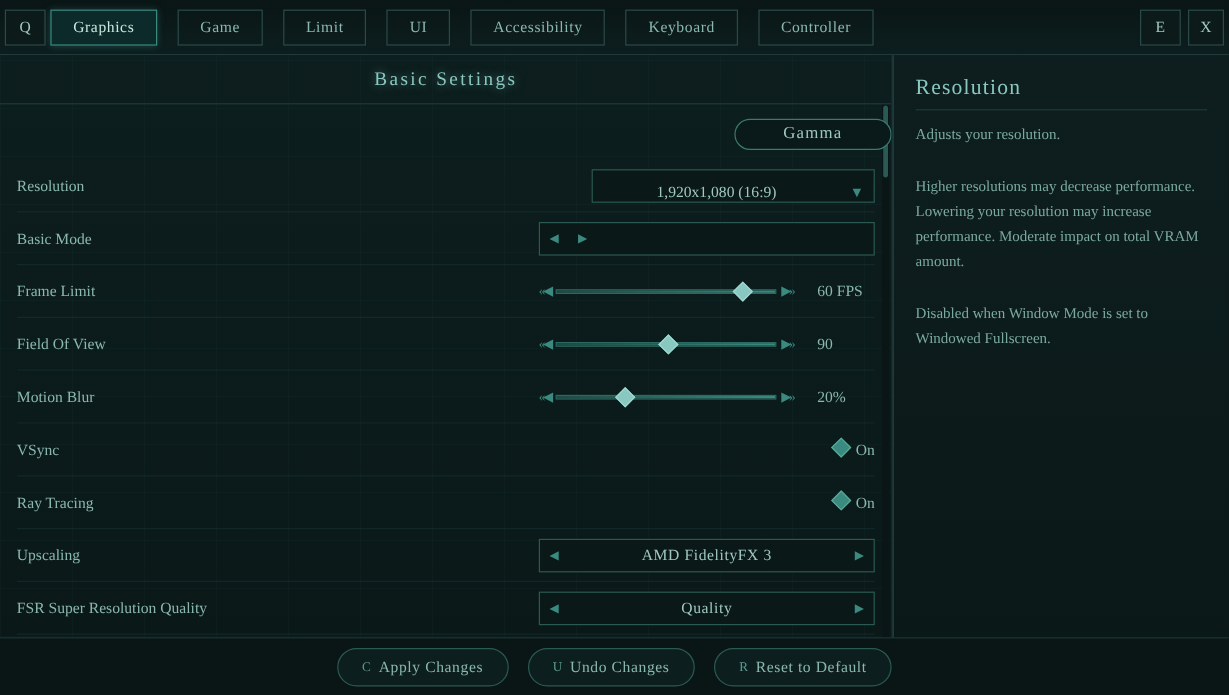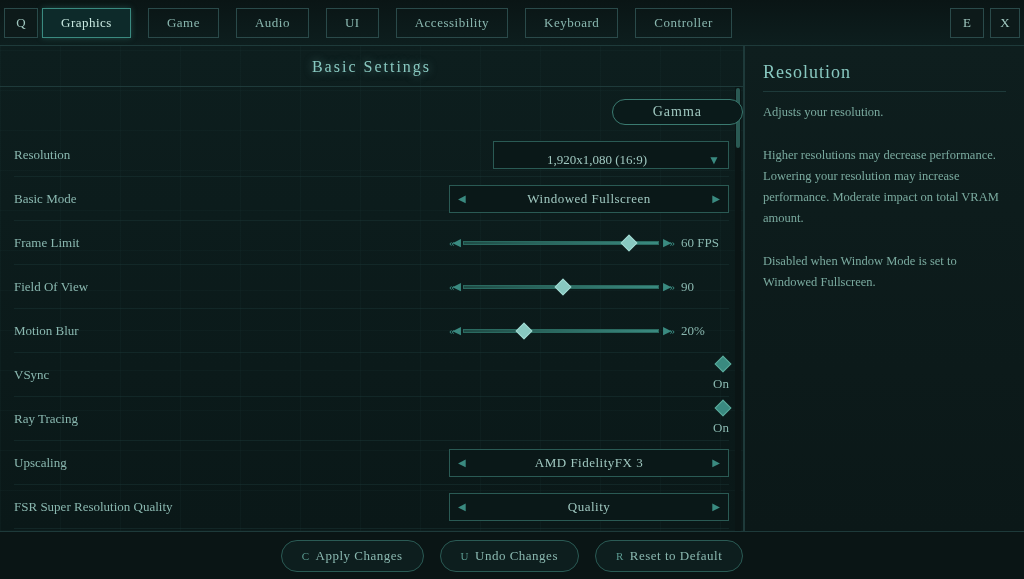--- a/index.html
+++ b/index.html
@@ -266,29 +266,28 @@
       transform: rotate(45deg);
       position: absolute;
       top: -5px;
     }
 
     .slider-value {
       width: 48px;
       text-align: left;
       font-size: 13px;
       color: #8ab8b0;
-      margin-left: 8px;
+      margin-left: 20px;
     }
 
     
     .toggle-control {
       display: flex;
-      align-items: flex-end;
+      align-items: flex-start;
       gap: 6px;
-      flex-direction: column;
     }
 
     .toggle-diamond {
       width: 12px;
       height: 12px;
       background: #3a8a80;
       transform: rotate(45deg);
       border: 1px solid #5aaa9a;
     }
 
@@ -378,21 +377,21 @@
     <span>Q</span>
   </div>
 
   <div class="nav-tab active">
     <span>Graphics</span>
   </div>
   <div class="nav-tab">
     <span>Game</span>
   </div>
   <div class="nav-tab">
-    <span>Audio</span>
+    <span>Limit</span>
   </div>
   <div class="nav-tab">
     <span>UI</span>
   </div>
   <div class="nav-tab">
     <span>Accessibility</span>
   </div>
   <div class="nav-tab">
     <span>Keyboard</span>
   </div>
@@ -433,21 +432,20 @@
             <span class="dd-caret">▼</span>
           </div>
         </div>
       </div>
 
       <div class="setting-row">
         <span class="setting-label">Basic Mode</span>
         <div class="setting-control">
           <div class="dropdown-control">
             <span class="dd-arrow-left">◀</span>
-            <span class="dd-value">Windowed Fullscreen</span>
             <span class="dd-arrow-right">▶</span>
           </div>
         </div>
       </div>
 
       <div class="setting-row">
         <span class="setting-label">Frame Limit</span>
         <div class="setting-control">
           <div class="slider-control">
             <span class="slider-arrows-left">«◀</span>

